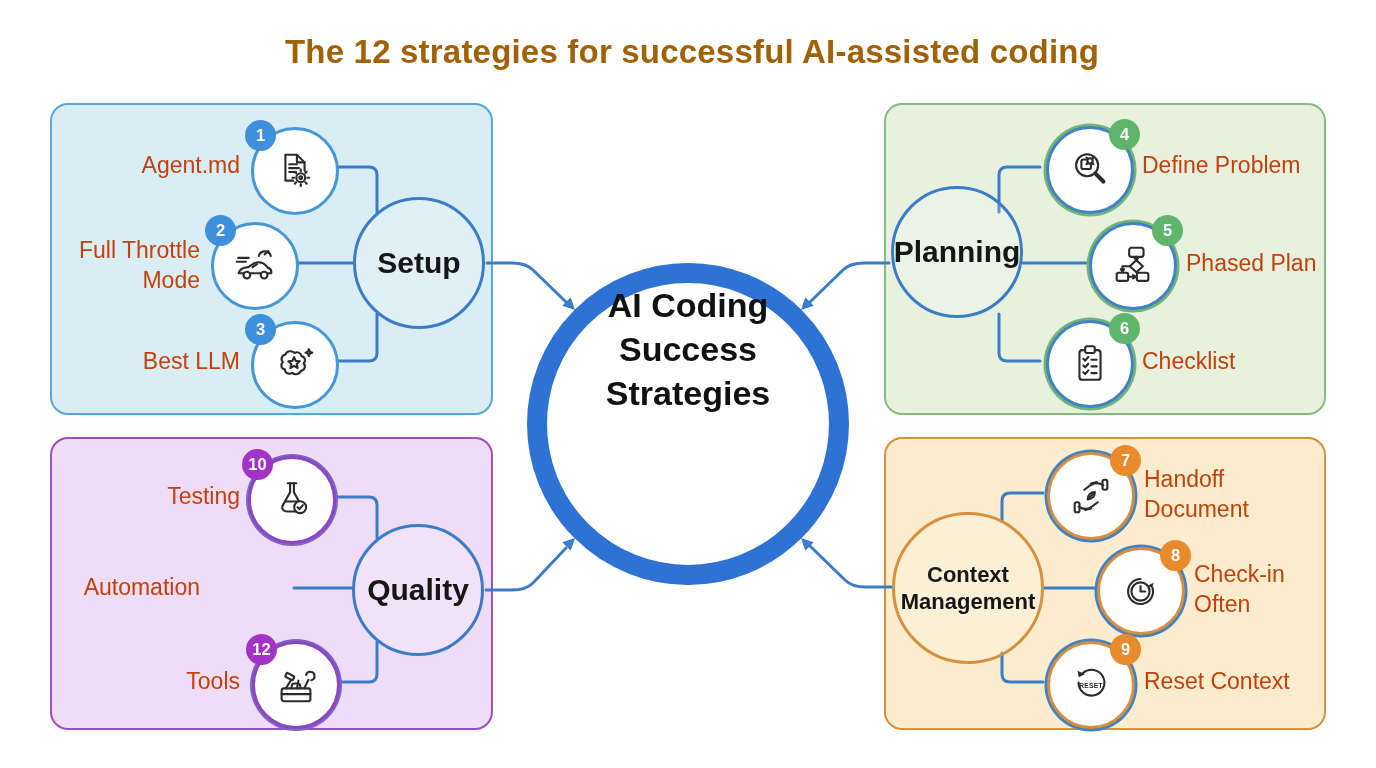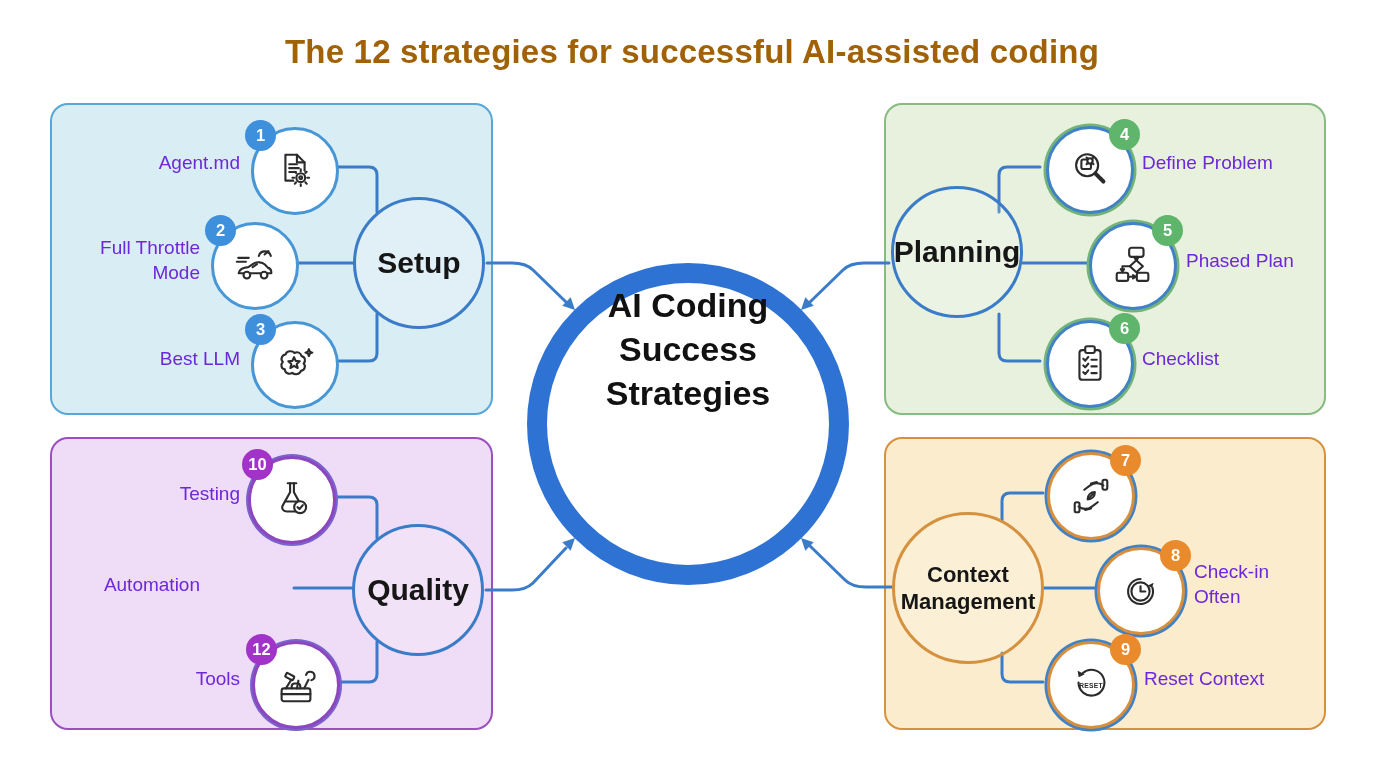--- a/index.html
+++ b/index.html
@@ -24,21 +24,21 @@
         display:flex;align-items:center;justify-content:center;z-index:6;box-sizing:content-box;}
   .node.tl{border:3.5px solid #4796d6;}
   .node.tr{border:3px solid #4181c5;box-shadow:0 0 0 2.5px #72b478;}
   .node.bl{border:3.5px solid #8d46be;box-shadow:0 0 0 2px #7a63cc;}
   .node.br{border:3px solid #d78f3e;box-shadow:0 0 0 2.5px #4181c5;}
   .badge{position:absolute;width:31px;height:31px;border-radius:50%;color:#fff;font-weight:700;
          font-size:16.5px;display:flex;align-items:center;justify-content:center;z-index:7;}
   .badge.pos-l{top:-10px;left:-9px;} .badge.pos-r{top:-10px;right:-9px;}
   .badge.c-blue{background:#3f90dc;} .badge.c-green{background:#5fb56c;}
   .badge.c-purple{background:#a233c8;} .badge.c-orange{background:#e98a2c;}
-  .label{position:absolute;font-size:19px;font-weight:500;color:#6d28d9;line-height:1.3;z-index:5;}
+  .label{position:absolute;font-size:23px;font-weight:500;color:#c2410c;line-height:1.3;z-index:5;}
   .label.r{text-align:right;}
   .icon{display:flex;align-items:center;justify-content:center;}
   .icon svg{stroke:#2b2b2b;fill:none;stroke-width:2.2;stroke-linecap:round;stroke-linejoin:round;}
 </style>
 </head>
 <body>
 
 <div class="canvas">
 
   <div class="title">The 12 strategies for successful AI-assisted coding</div>
@@ -241,20 +241,21 @@
           <path d="M30 9.5l-6 1.5"></path>
         <rect x="36" y="7" width="5" height="10.5" rx="2"></rect>
         <path d="M11 35c4.5 3.5 10 3 13.5.3L31 30.5"></path>
           <path d="M18 38.5l6-1.5"></path>
         <rect x="7" y="30.5" width="5" height="10.5" rx="2"></rect>
         <path d="M20.5 27.5c0-4.5 3-7.5 7.5-7.5 0 4.5-3 7.5-7.5 7.5z"></path>
         <path d="M21.5 26.5l5.5-5.5"></path>
       </svg>
       </span>
   </div>
+  <div class="label" style="left:1144px;top:465px;width:135px;">Handoff Document</div>
 
   <div class="node br" style="left:1097px;top:547px;">
     <span class="badge c-orange pos-r">8</span>
     <span class="icon">
       <svg viewBox="0 0 48 48" width="46" height="46">
         <circle cx="23.5" cy="24.5" r="9.5"></circle>
         <path d="M23.5 19v5.5h5"></path>
         <path d="M23.5 11.5a13 13 0 1 0 12.4 9"></path>
         <path d="M37.2 15.5l-1.6 5.2-5-2.3z" fill="#2b2b2b" stroke="none"></path>
       </svg>

